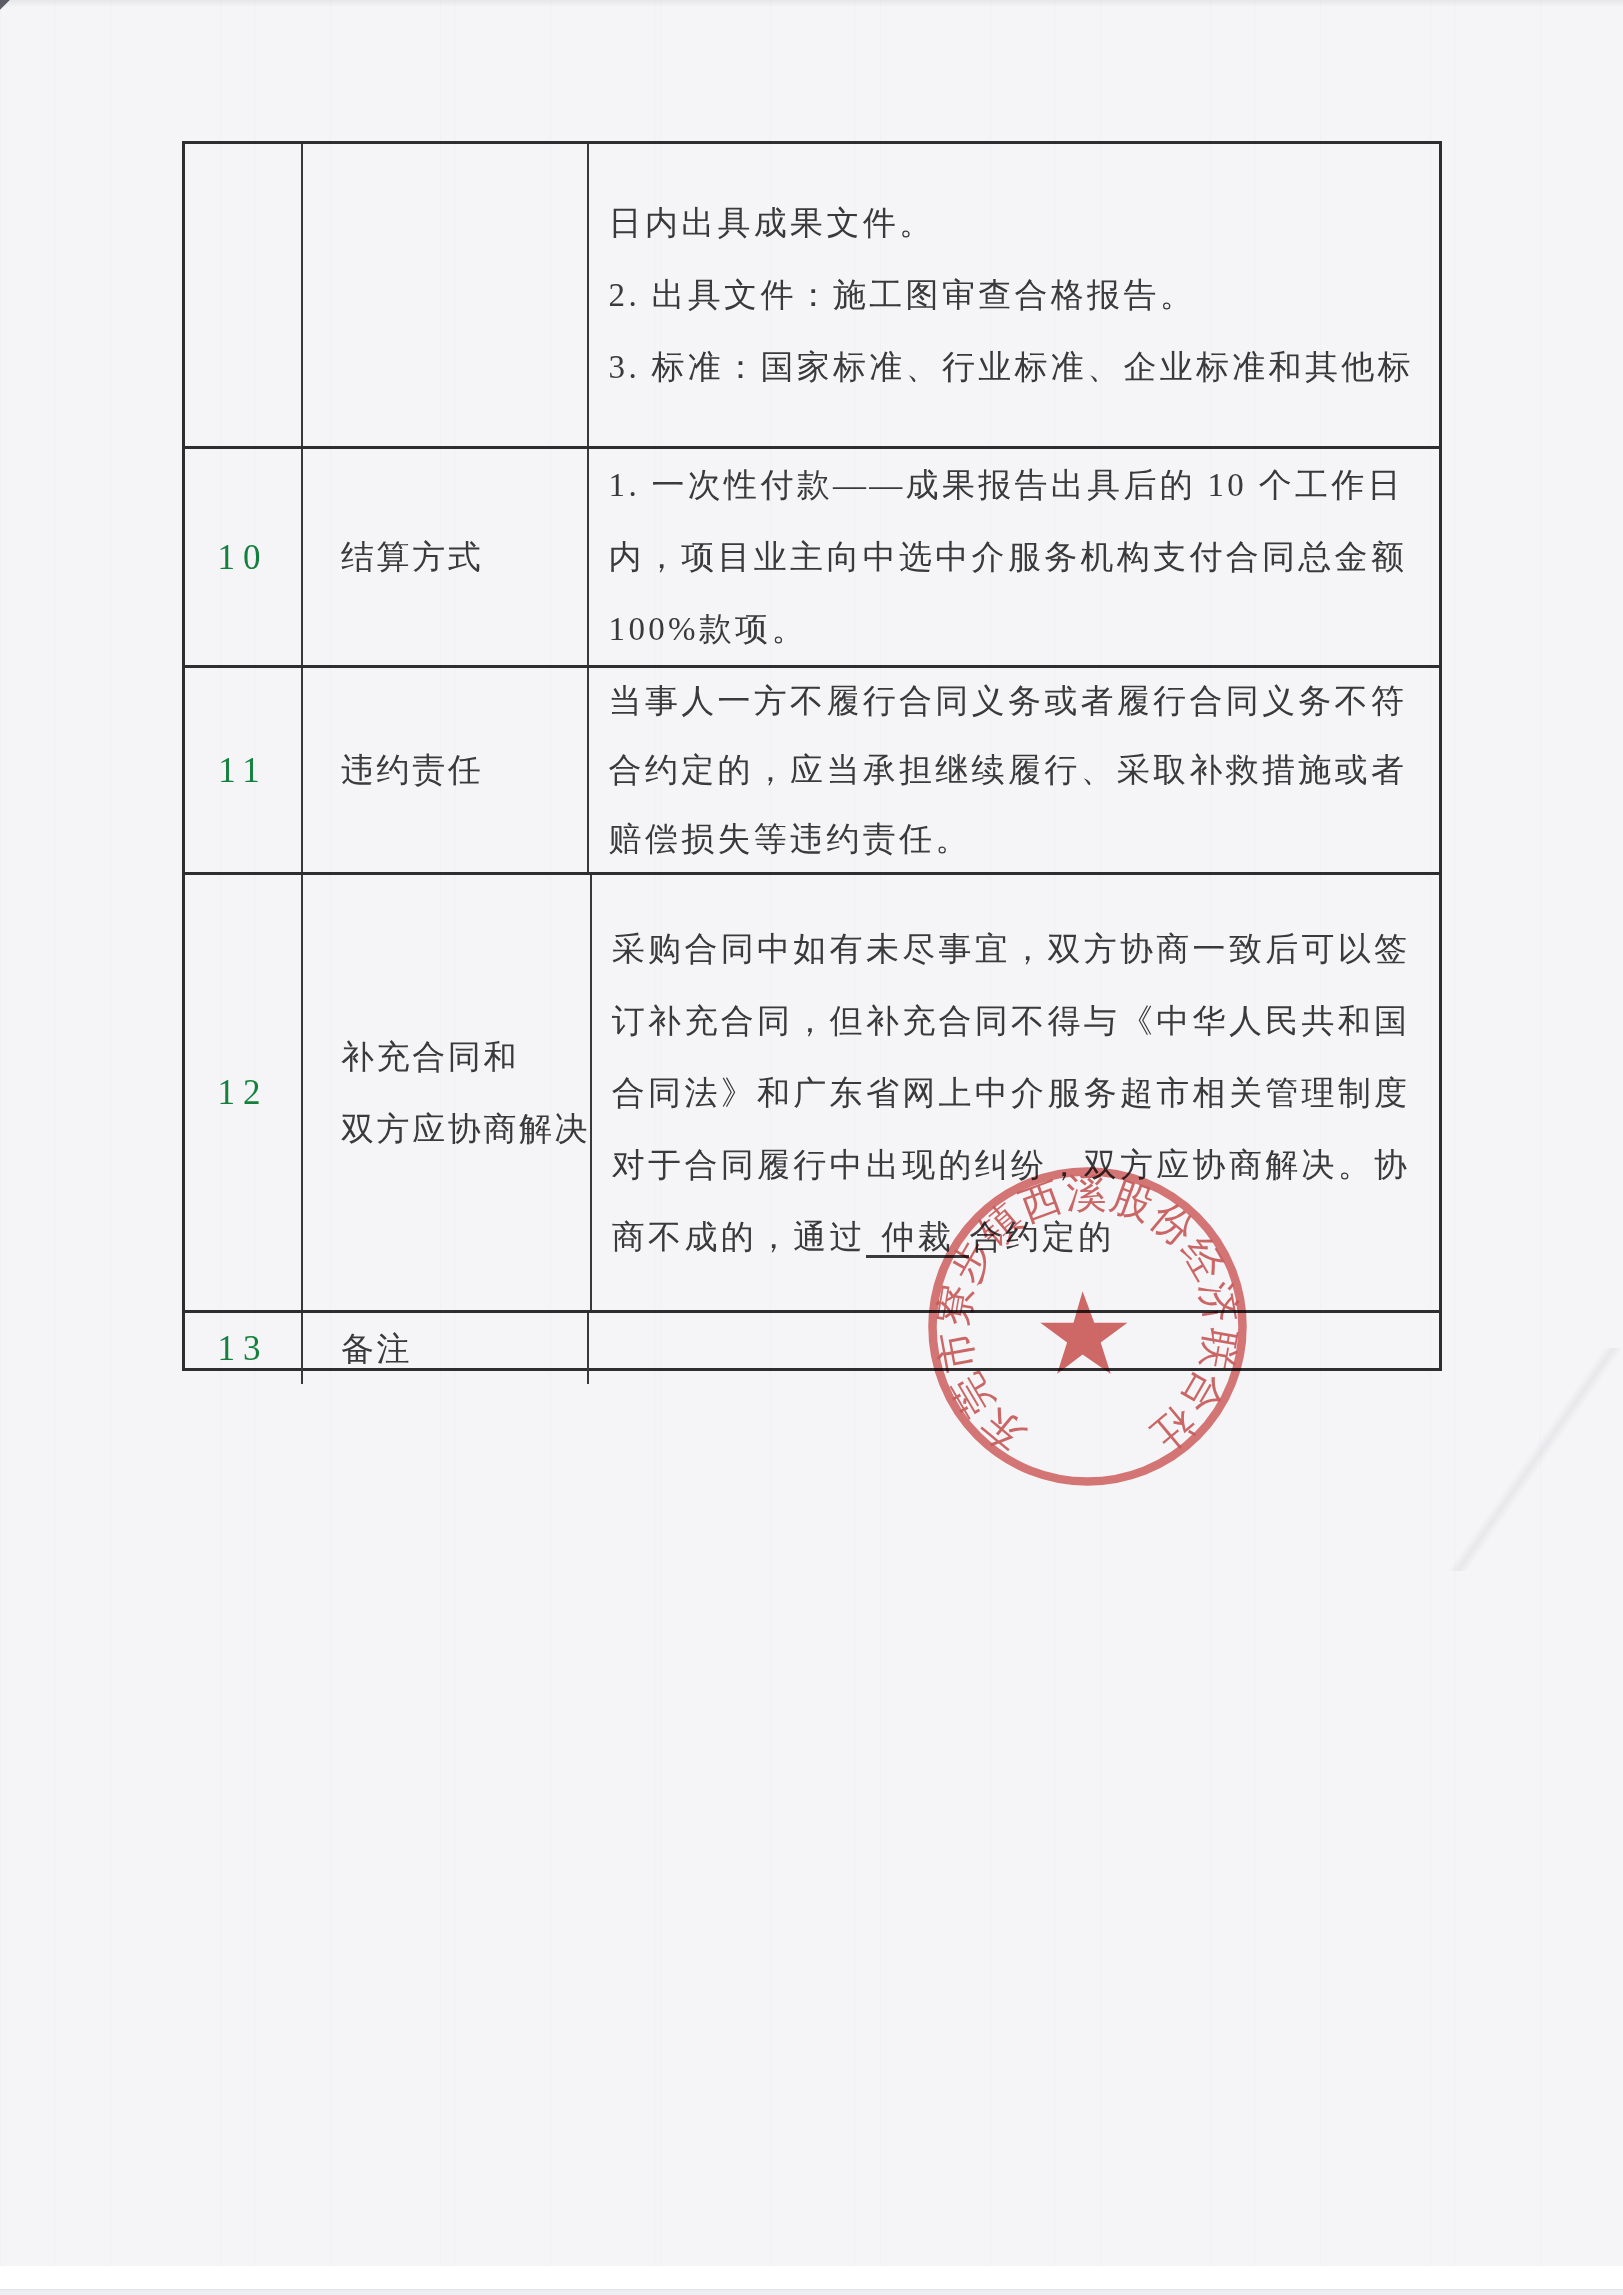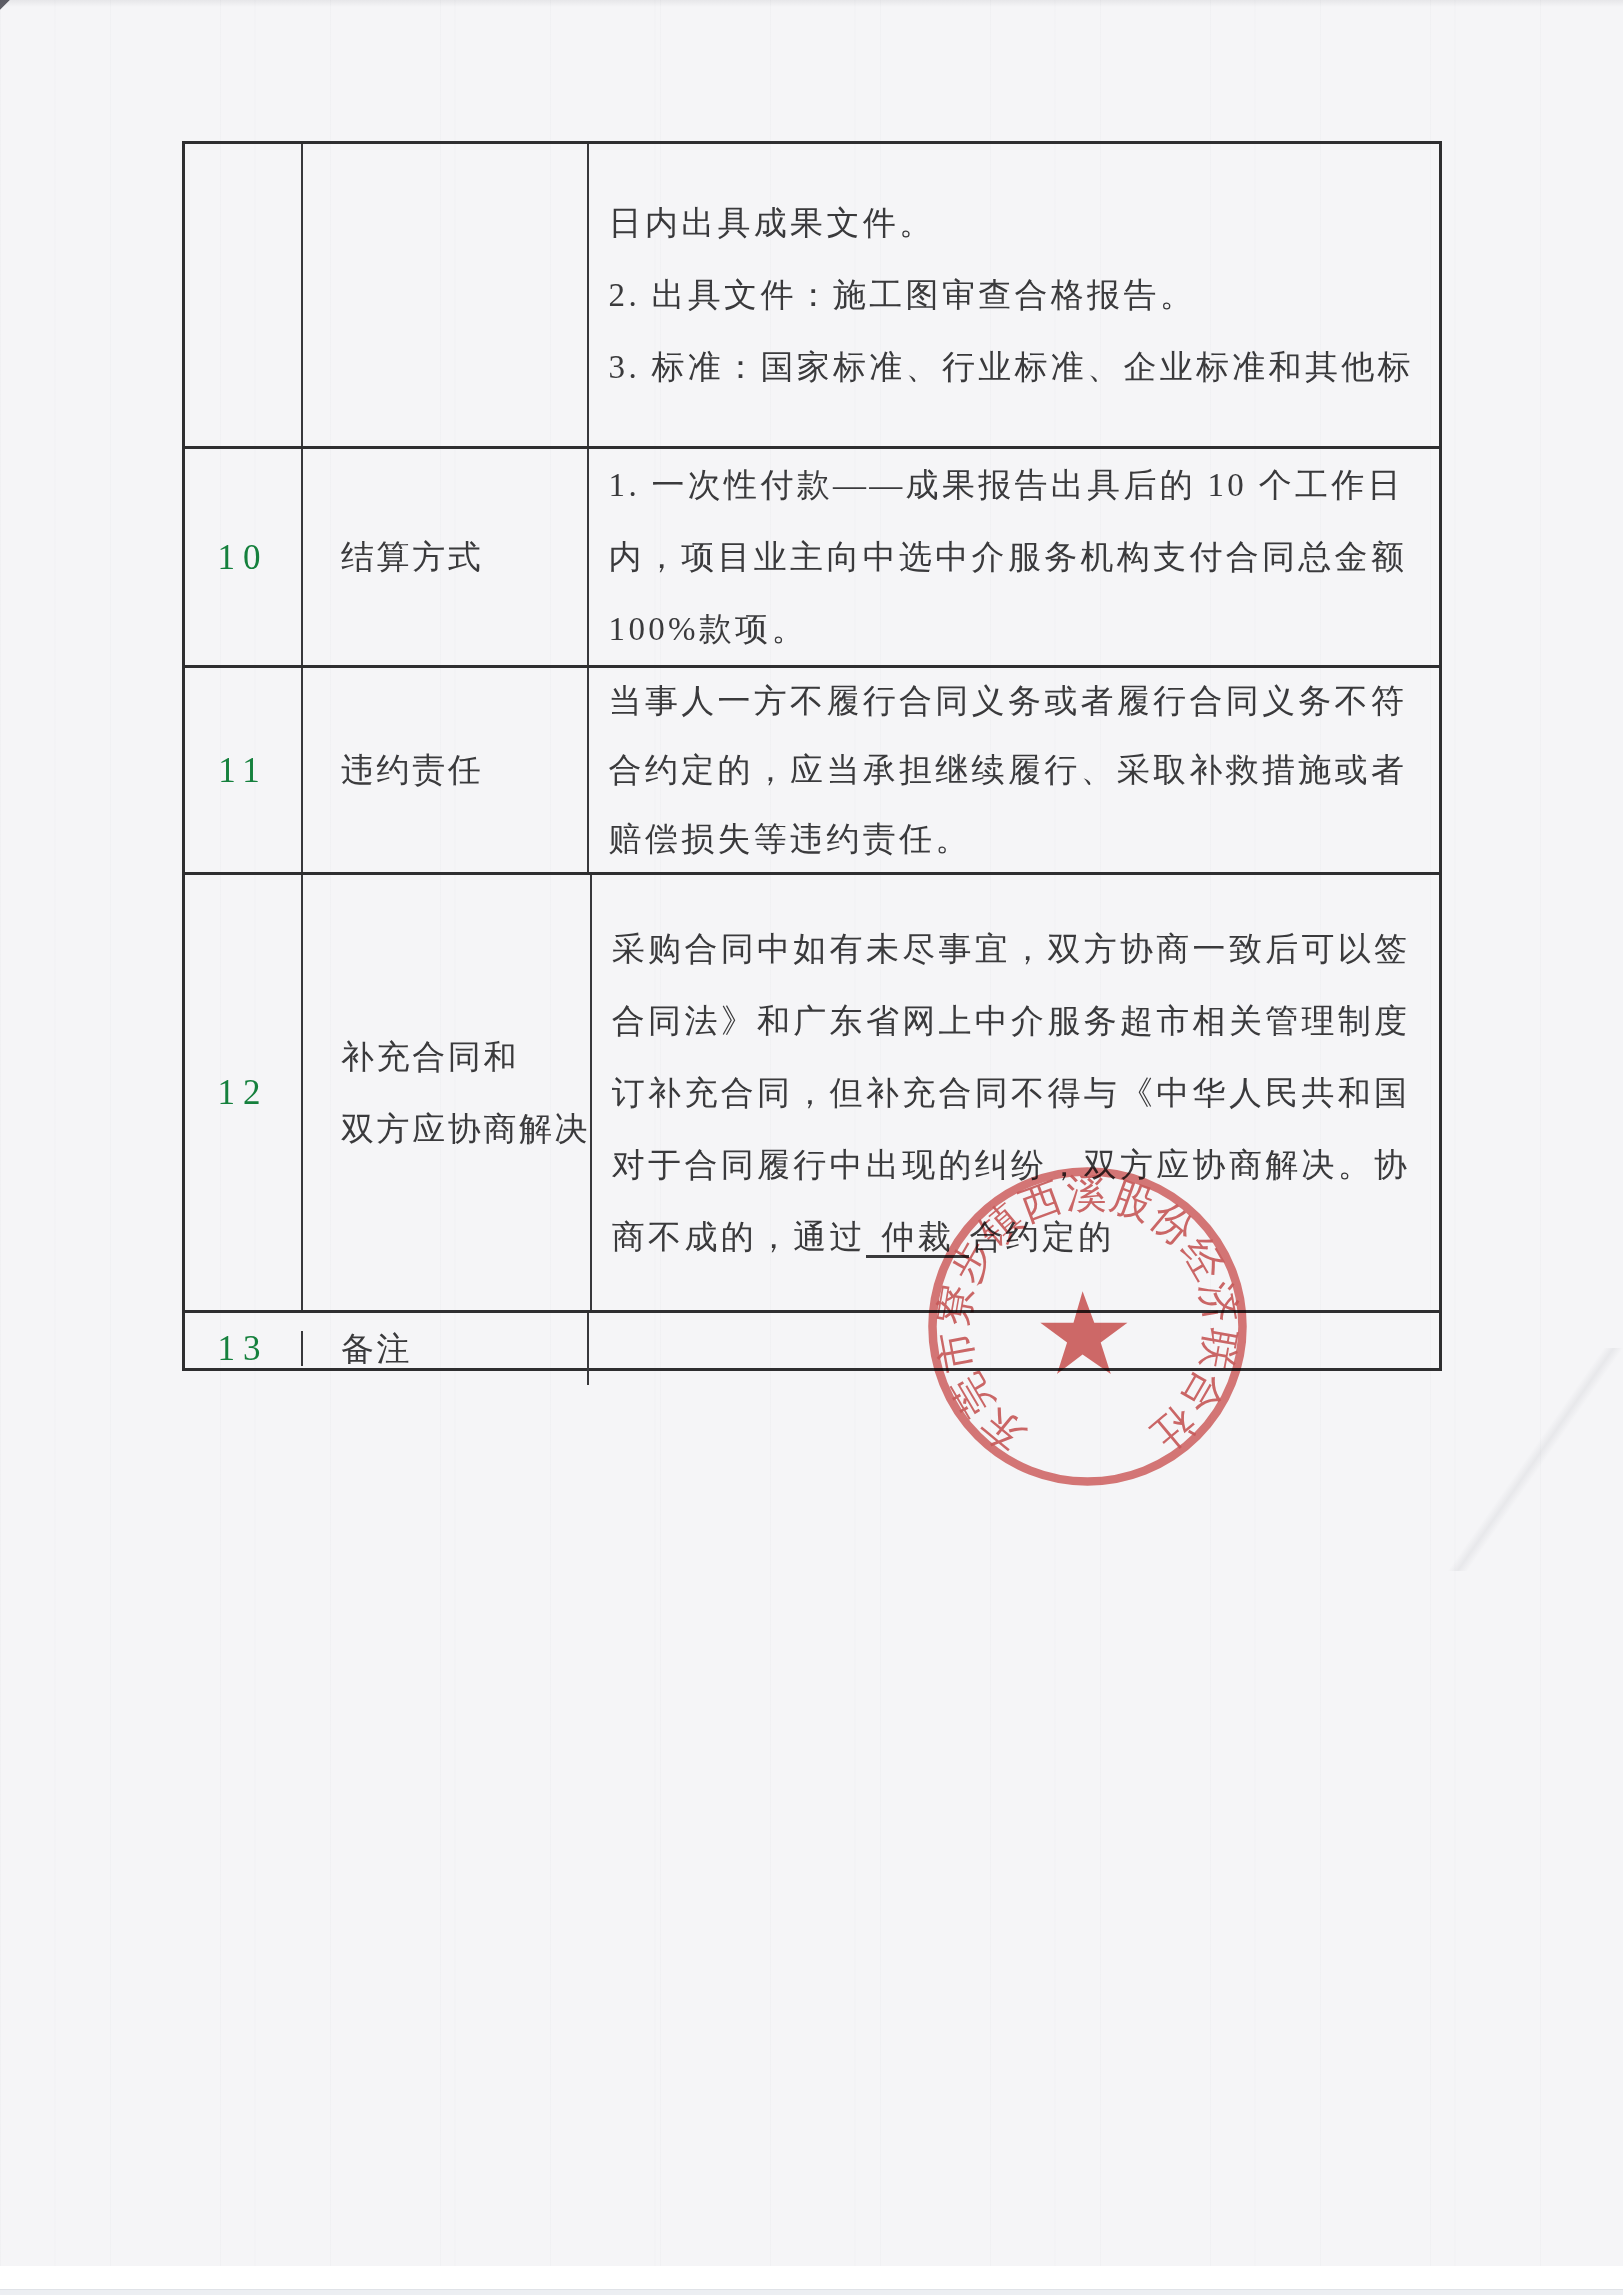--- a/index.html
+++ b/index.html
@@ -68,21 +68,21 @@
   }
   .c2 .cjk{letter-spacing:2.6px;}
   .num{
     font-size:35px;color:#15803d;letter-spacing:7.9px;line-height:1;
   }
   .row-h0{height:305px;}
   .row-h1{height:219px;}
   .row-h2{height:207px;}
   .row-h2 .cjk{line-height:69px;}
   .row-h3{height:438px;}
-  .row-h4{height:71px;border-bottom-width:4.6px;align-items:center;}
+  .row-h4{height:71px;border-bottom-width:4.6px;}
   .uline{
     border-bottom:3.3px solid #3a3a3c;padding:0 3.9px;
   }
 
   
   .stamp{
     position:absolute;left:923px;top:1163px;width:327px;height:327px;
     mix-blend-mode:multiply;opacity:0.88;
   }
   .stamp text{
@@ -143,22 +143,22 @@
     <div class="t-row row-h3">
       <div class="c1">
         <span class="num">12</span>
       </div>
       <div class="c2">
         <span class="cjk">补充合同和</span>
         <span class="cjk">双方应协商解决</span>
       </div>
       <div class="c3">
         <div class="cjk">采购合同中如有未尽事宜，双方协商一致后可以签</div>
+        <div class="cjk">订补充合同，但补充合同不得与《中华人民共和国</div>
         <div class="cjk">合同法》和广东省网上中介服务超市相关管理制度</div>
-        <div class="cjk">订补充合同，但补充合同不得与《中华人民共和国</div>
         <div class="cjk">对于合同履行中出现的纠纷，双方应协商解决。协</div>
         <div class="cjk"><span>商不成的，通过</span><span class="uline"> 仲裁 </span><span>合约定的</span></div>
       </div>
     </div>
 
     <div class="t-row row-h4 last">
       <div class="c1">
         <span class="num">13</span>
       </div>
       <div class="c2">

